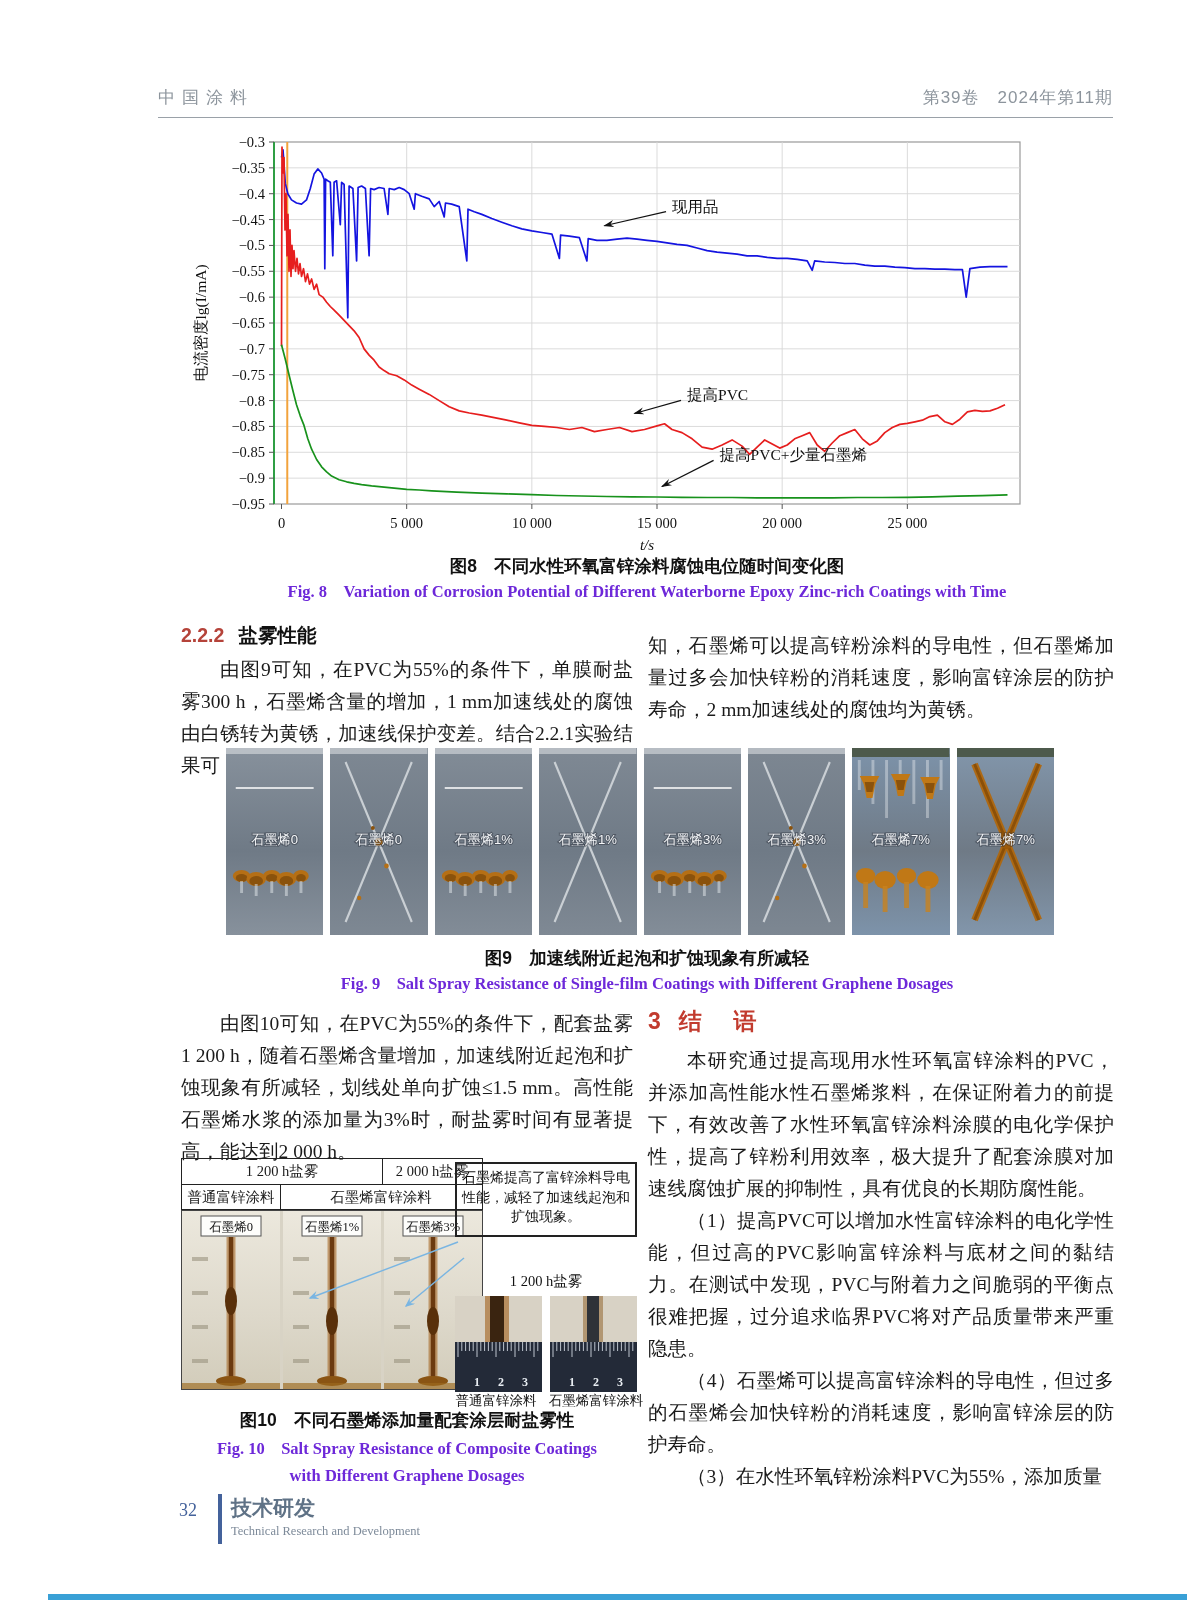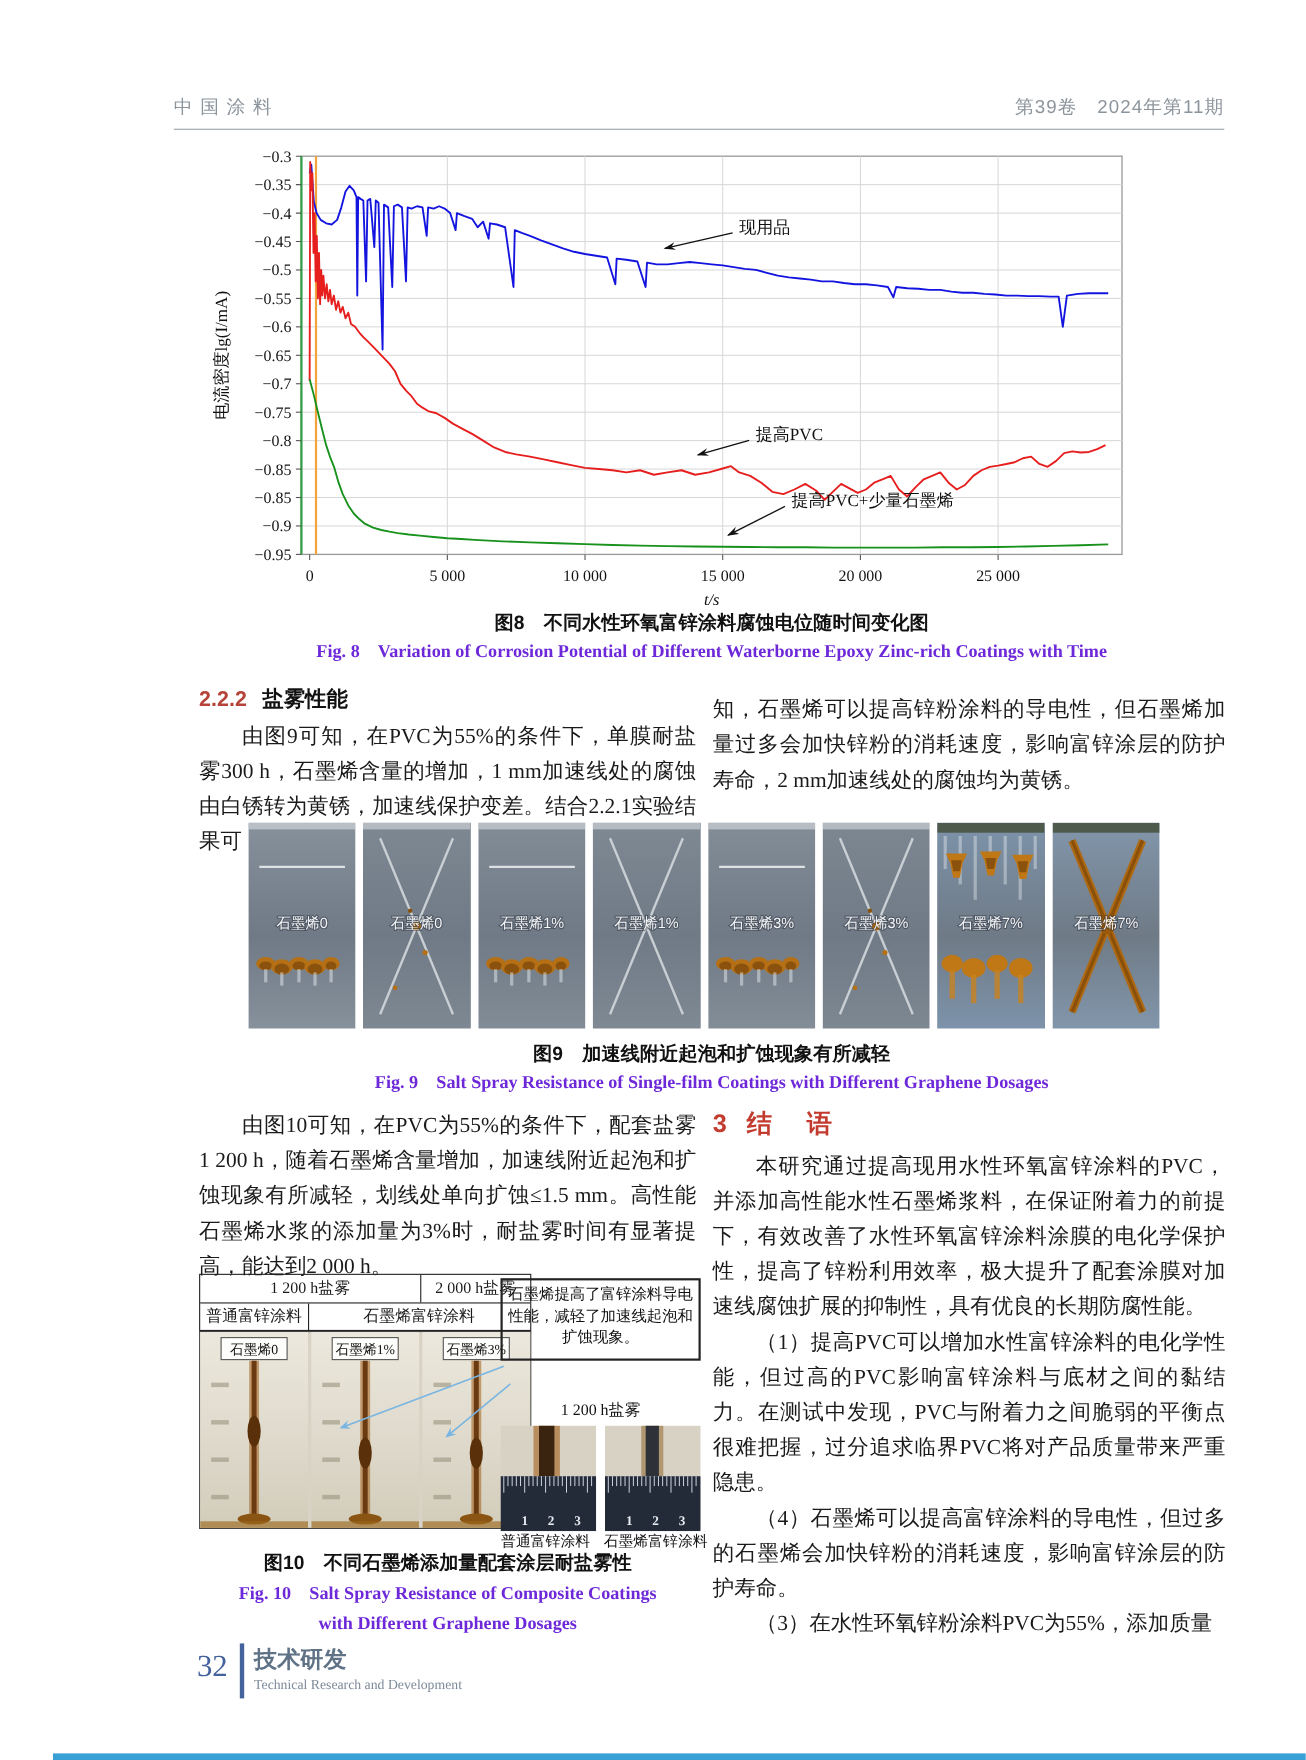--- a/index.html
+++ b/index.html
@@ -41,21 +41,21 @@
                border:1px solid #444;box-sizing:border-box;background:#d8d3c5;}
   .f10panel{position:relative;flex:1 1 auto;height:100%;}
   .notebox{left:407px;top:1162px;width:182px;height:75px;border:2px solid #222;box-sizing:border-box;
            font-size:14px;line-height:1.4;text-align:center;padding:4px 5px;color:#111;}
   .smalltitle{left:407px;top:1272px;width:182px;text-align:center;font-size:14.5px;color:#111;}
   #smallphotos{left:407px;top:1296px;width:182px;height:96px;display:flex;gap:8px;}
   .sphoto{position:relative;width:87px;height:96px;}
   .slabels{left:398px;top:1392px;width:200px;display:flex;font-size:13.5px;color:#111;}
   .slabels div{flex:1;text-align:center;white-space:nowrap;}
   
-  .ft-num{left:131px;top:1500px;font-size:28px;color:#44629b;}
+  .ft-num{left:131px;top:1500px;font-size:18px;color:#44629b;}
   .ft-bar{left:170px;top:1494px;width:3.5px;height:50px;background:#44629b;}
   .ft-zh{left:183px;top:1494px;font-family:"Liberation Sans","DejaVu Sans",sans-serif;
          font-weight:bold;font-size:21px;color:#5f7286;}
   .ft-en{left:183px;top:1524px;font-size:12.5px;color:#7d8a99;}
   
   .blue-strip{left:1160px;top:738px;width:27px;height:712px;
      background:linear-gradient(180deg,rgba(181,228,248,0) 0%,#aee0f7 6%,#c9ecfa 40%,#dff4fd 70%,rgba(223,244,253,0.15) 100%);}
   .bottom-rule{left:0;top:1594px;width:1187px;height:6px;background:#39a0d6;}
 </style>
 </head>

